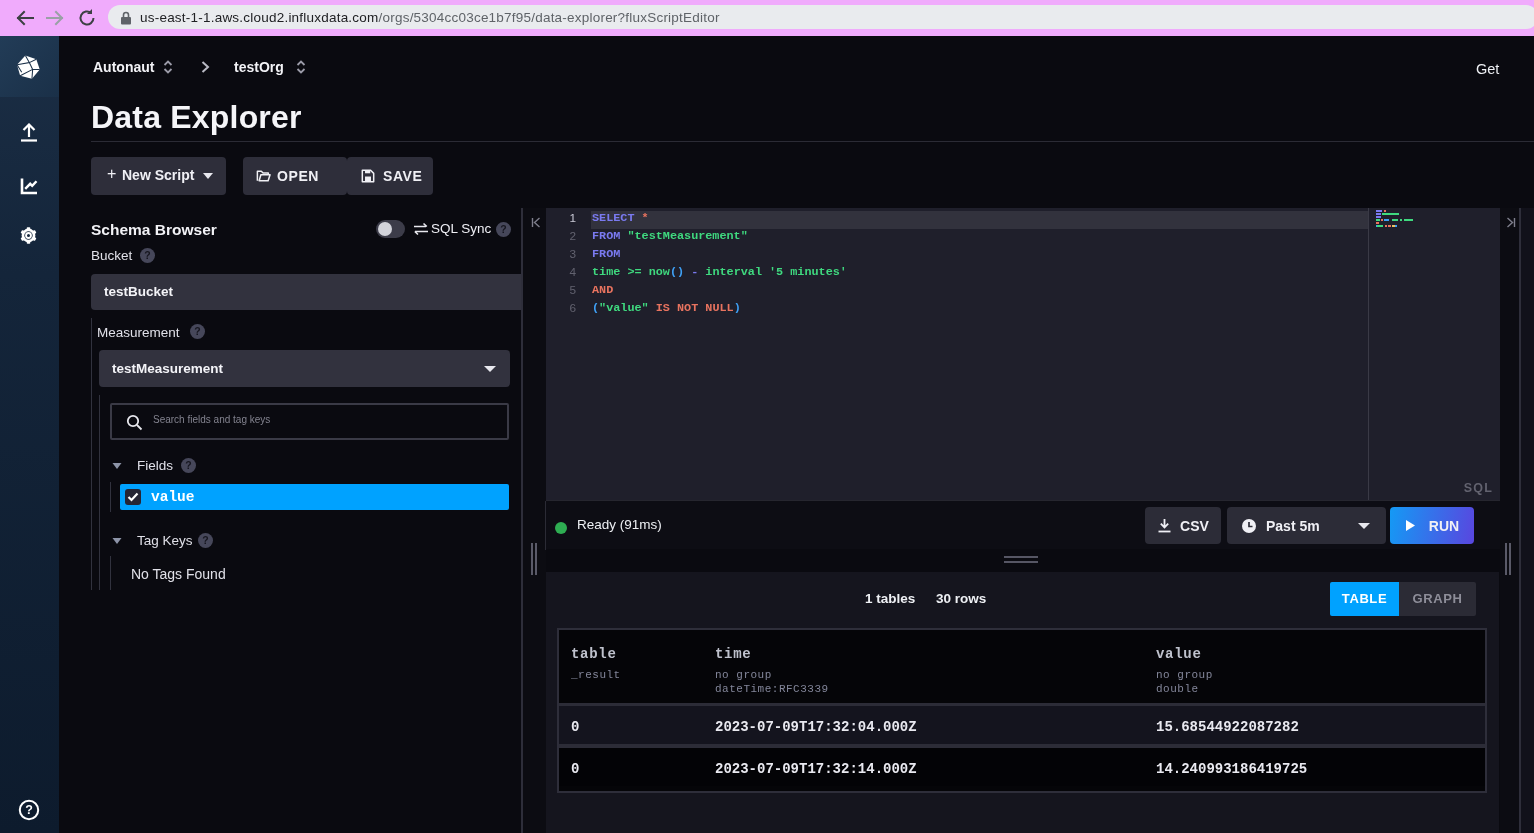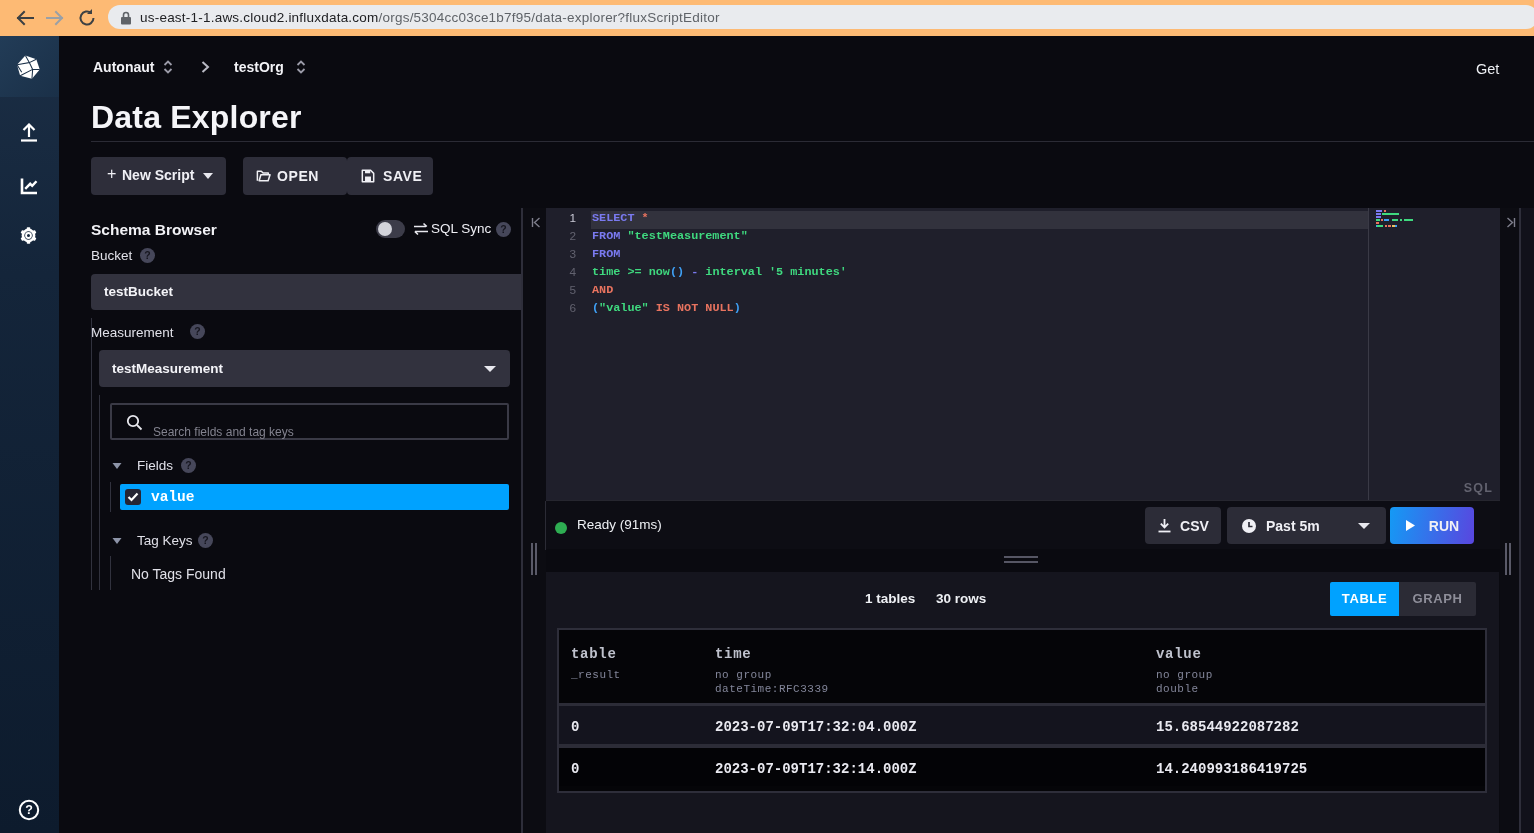--- a/index.html
+++ b/index.html
@@ -1,20 +1,20 @@
 <!DOCTYPE html>
 <html><head>
 <meta charset="utf-8">
 <style>
   html,body{margin:0;padding:0;width:1534px;height:833px;overflow:hidden;background:#0a0a10;
     font-family:"Liberation Sans",sans-serif;}
   .abs{position:absolute;}
   .mono{font-family:Liberation Mono, monospace;}
   
-  #chrome{left:0;top:0;width:1534px;height:36px;background:#fdba74;}
+  #chrome{left:0;top:0;width:1534px;height:36px;background:#f0abfc;}
   #omnibox{left:108px;top:5px;width:1430px;height:24px;border-radius:12px;background:#e9ebee;}
   #urltext{left:140px;top:10px;font-size:13.5px;color:#202124;white-space:nowrap;letter-spacing:0.22px;}
   #urltext .path{color:#5f6368;}
   
   #sidebar{left:0;top:36px;width:59px;height:797px;background:linear-gradient(180deg,#1b2e45 0%,#14253a 30%,#0d1b2d 100%);}
   #logocell{left:0;top:0;width:59px;height:61px;background:linear-gradient(135deg,#223c57,#1a3048);}
   
   #crumb{left:93px;top:59px;height:18px;color:#f2f2f6;font-size:14px;font-weight:bold;}
   #getlink{left:1476px;top:61px;font-size:14.5px;color:#eef0f4;}
   #h1{left:91px;top:99px;font-size:32px;font-weight:bold;color:#f5f5f8;letter-spacing:0.2px;}
@@ -151,34 +151,34 @@
   <div class="qmark" style="left:496px;top:222px;">?</div>
 
   <div class="label" style="left:91px;top:248px;">Bucket</div>
   <div class="qmark" style="left:140px;top:248px;">?</div>
   <div class="drop" style="left:91px;top:274px;width:500px;height:36px;">
     <span style="position:absolute;left:13px;top:10px;">testBucket</span>
       <span class="caret"></span>
   </div>
 
   <div class="vline" style="left:91px;top:318px;height:272px;"></div>
-  <div class="label" style="left:91px;top:325px;">Measurement</div>
+  <div class="label" style="left:97px;top:325px;">Measurement</div>
   <div class="qmark" style="left:190px;top:324px;">?</div>
   <div class="drop" style="left:99px;top:350px;width:411px;height:37px;">
     <span style="position:absolute;left:13px;top:11px;">testMeasurement</span>
       <span class="caret"></span>
   </div>
 
   <div class="vline" style="left:99px;top:395px;height:195px;"></div>
   <div class="rsbox" style="left:110px;top:403px;width:399px;height:37px;border-width:2px;background:transparent;">
     <svg style="position:absolute;left:14px;top:9px" width="17" height="17" viewBox="0 0 17 17">
       <circle cx="7" cy="7" r="5.2" stroke="#e8e8ee" stroke-width="1.8" fill="none"></circle>
       <path d="M11 11 L15.5 15.5" stroke="#e8e8ee" stroke-width="1.8"></path>
     </svg>
-    <span style="position:absolute;left:41px;top:9px;font-size:12px;color:#83838f;margin-top:11px;">Search fields and tag keys</span>
+    <span style="position:absolute;left:41px;top:9px;font-size:10px;color:#83838f;">Search fields and tag keys</span>
   </div>
 
   <svg class="abs" style="left:112px;top:462px" width="10" height="8" viewBox="0 0 10 8">
     <path d="M0.5 1 L9.5 1 L5 7 Z" fill="#8d94a8"></path>
   </svg>
   <div class="label" style="left:137px;top:458px;">Fields</div>
   <div class="qmark" style="left:181px;top:458px;">?</div>
 
   <div class="vline" style="left:110px;top:482px;height:30px;"></div>
   <div class="abs" style="left:120px;top:484px;width:389px;height:26px;background:#00a2ff;border-radius:2px;">

